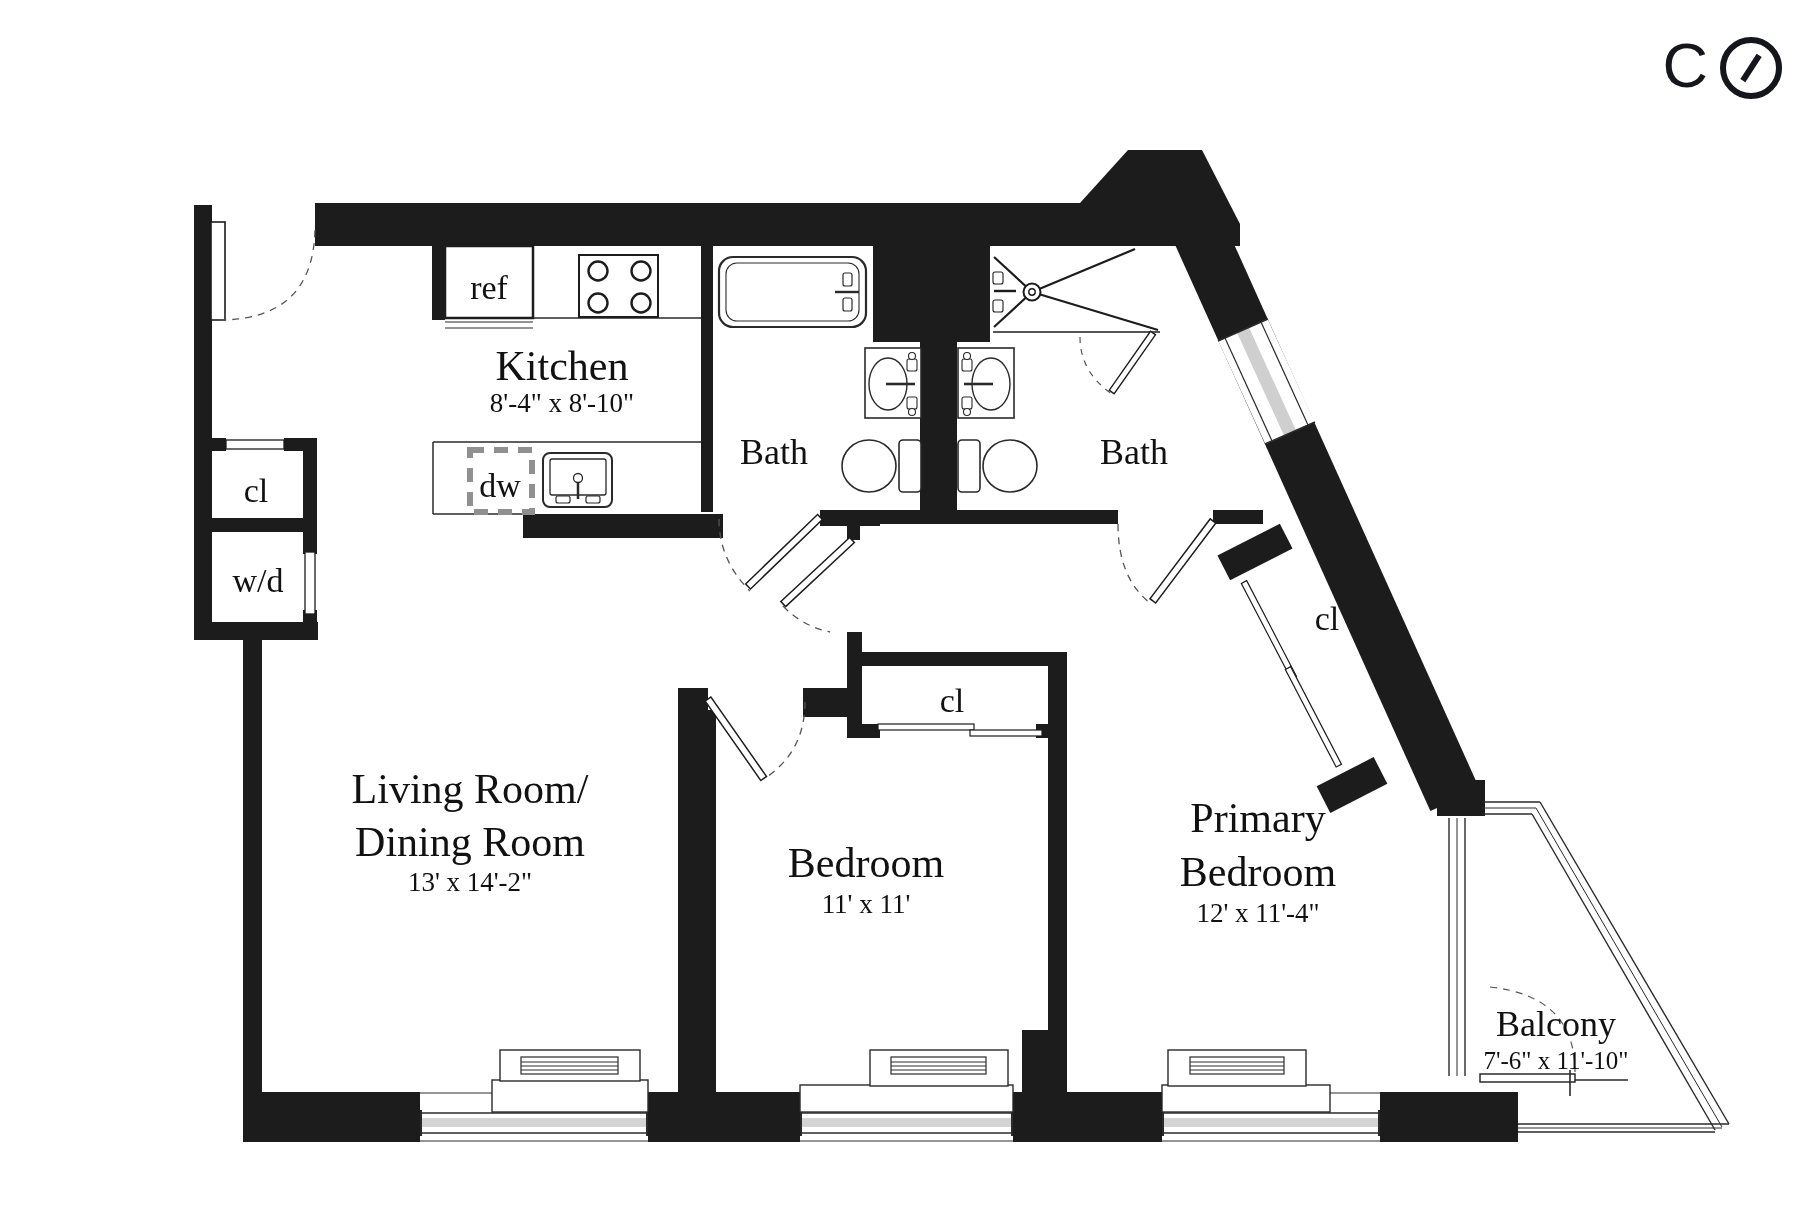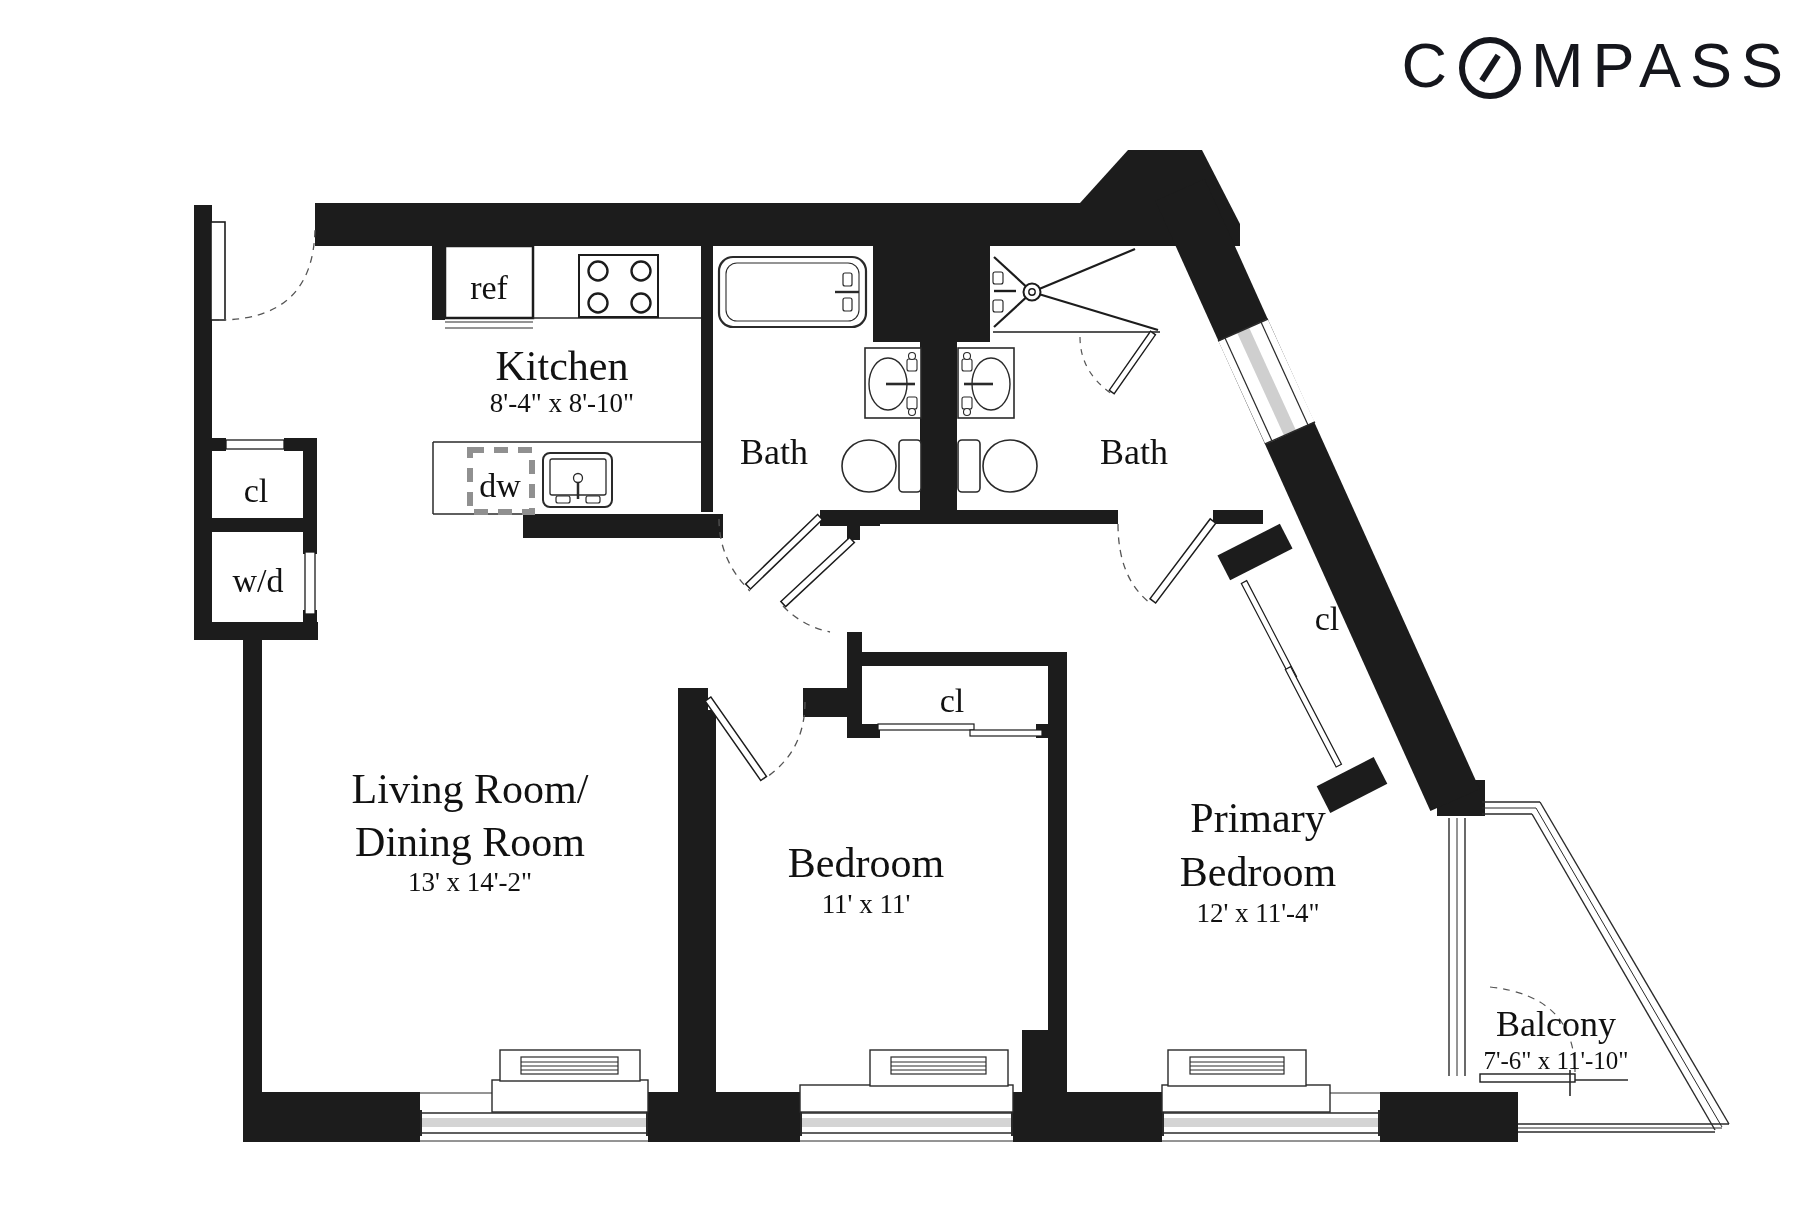--- a/index.html
+++ b/index.html
@@ -325,16 +325,15 @@
     <text class="room-label lbl-mid" x="1556" y="1036">Balcony</text>
     <text class="room-label lbl-dim-sm" x="1556" y="1069">7'-6" x 11'-10"</text>
   </g>
 </svg>
 
   <div class="logo">
     <span class="word">C</span>
       <span class="o-glyph">
         <span class="needle"></span>
       </span>
-      <span class="word">MPASS</span>
   </div>
 
 </div>
 
 </body></html>

